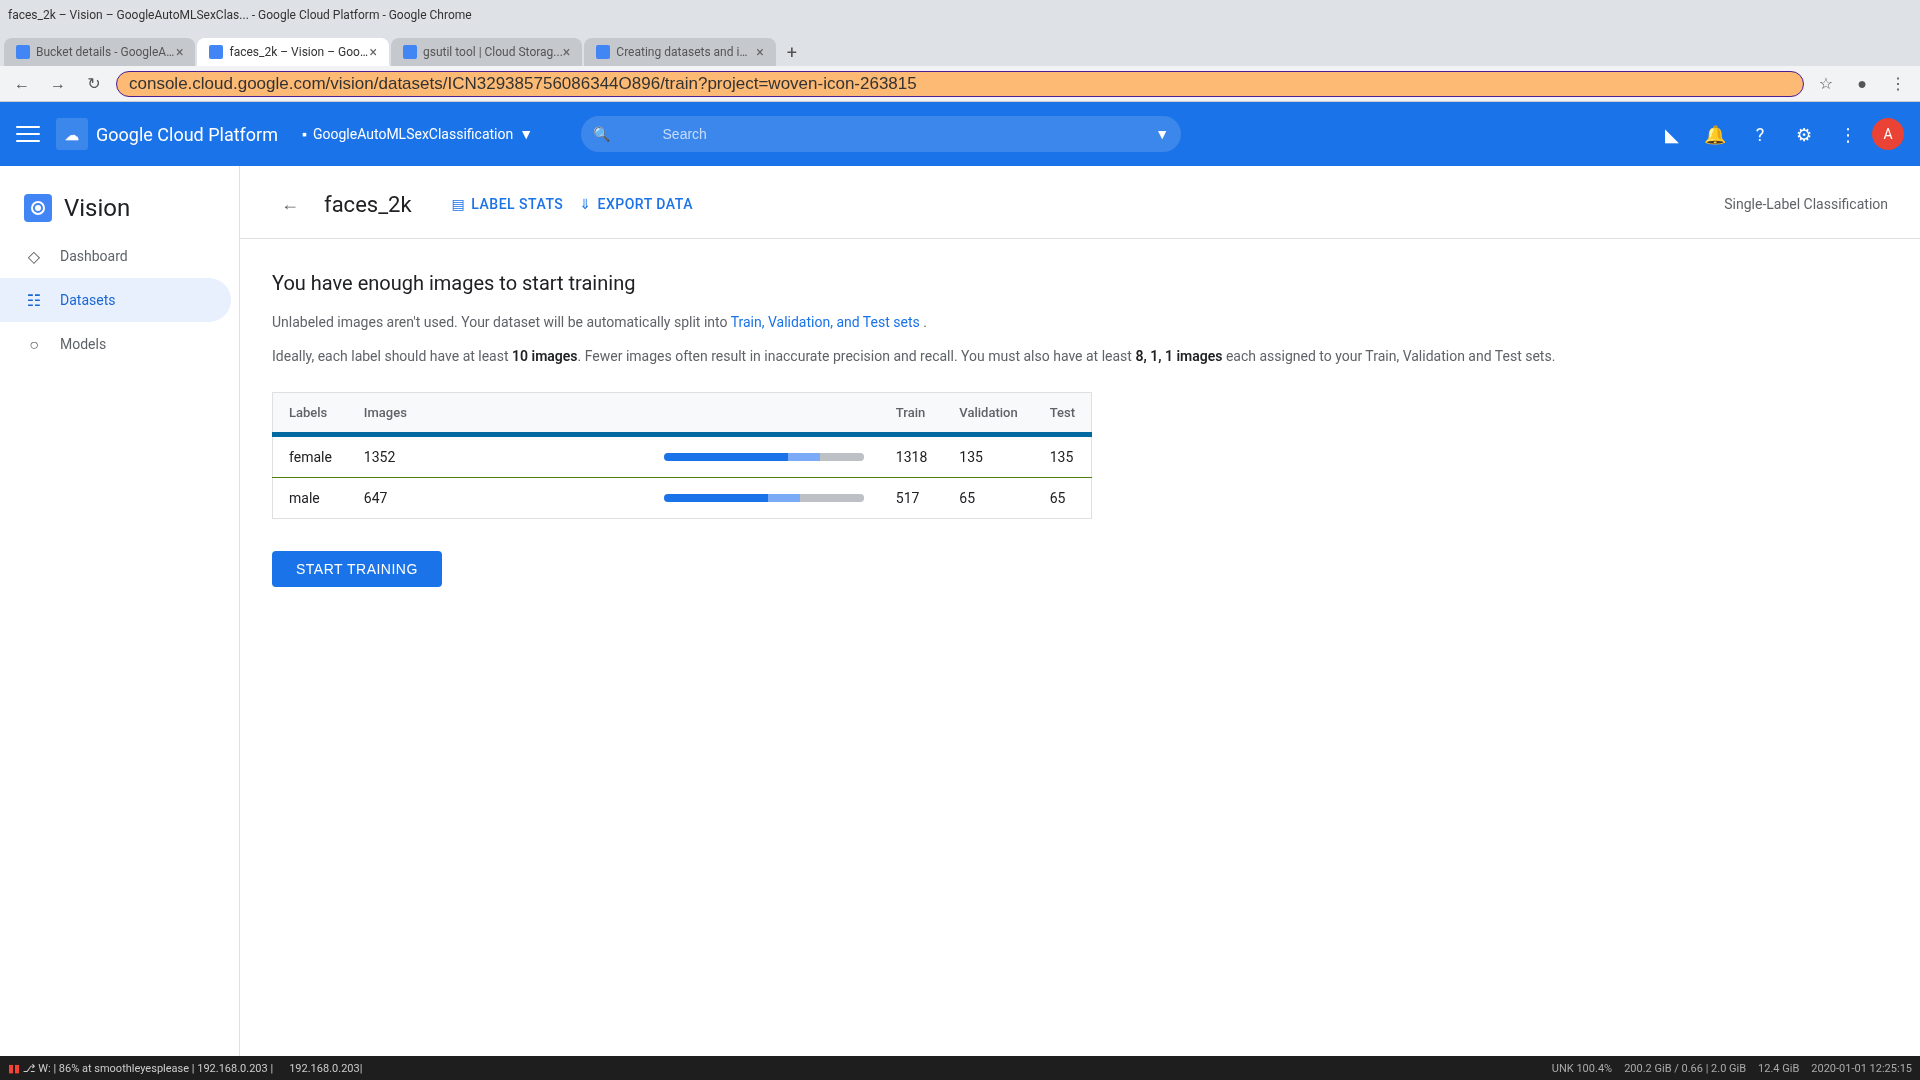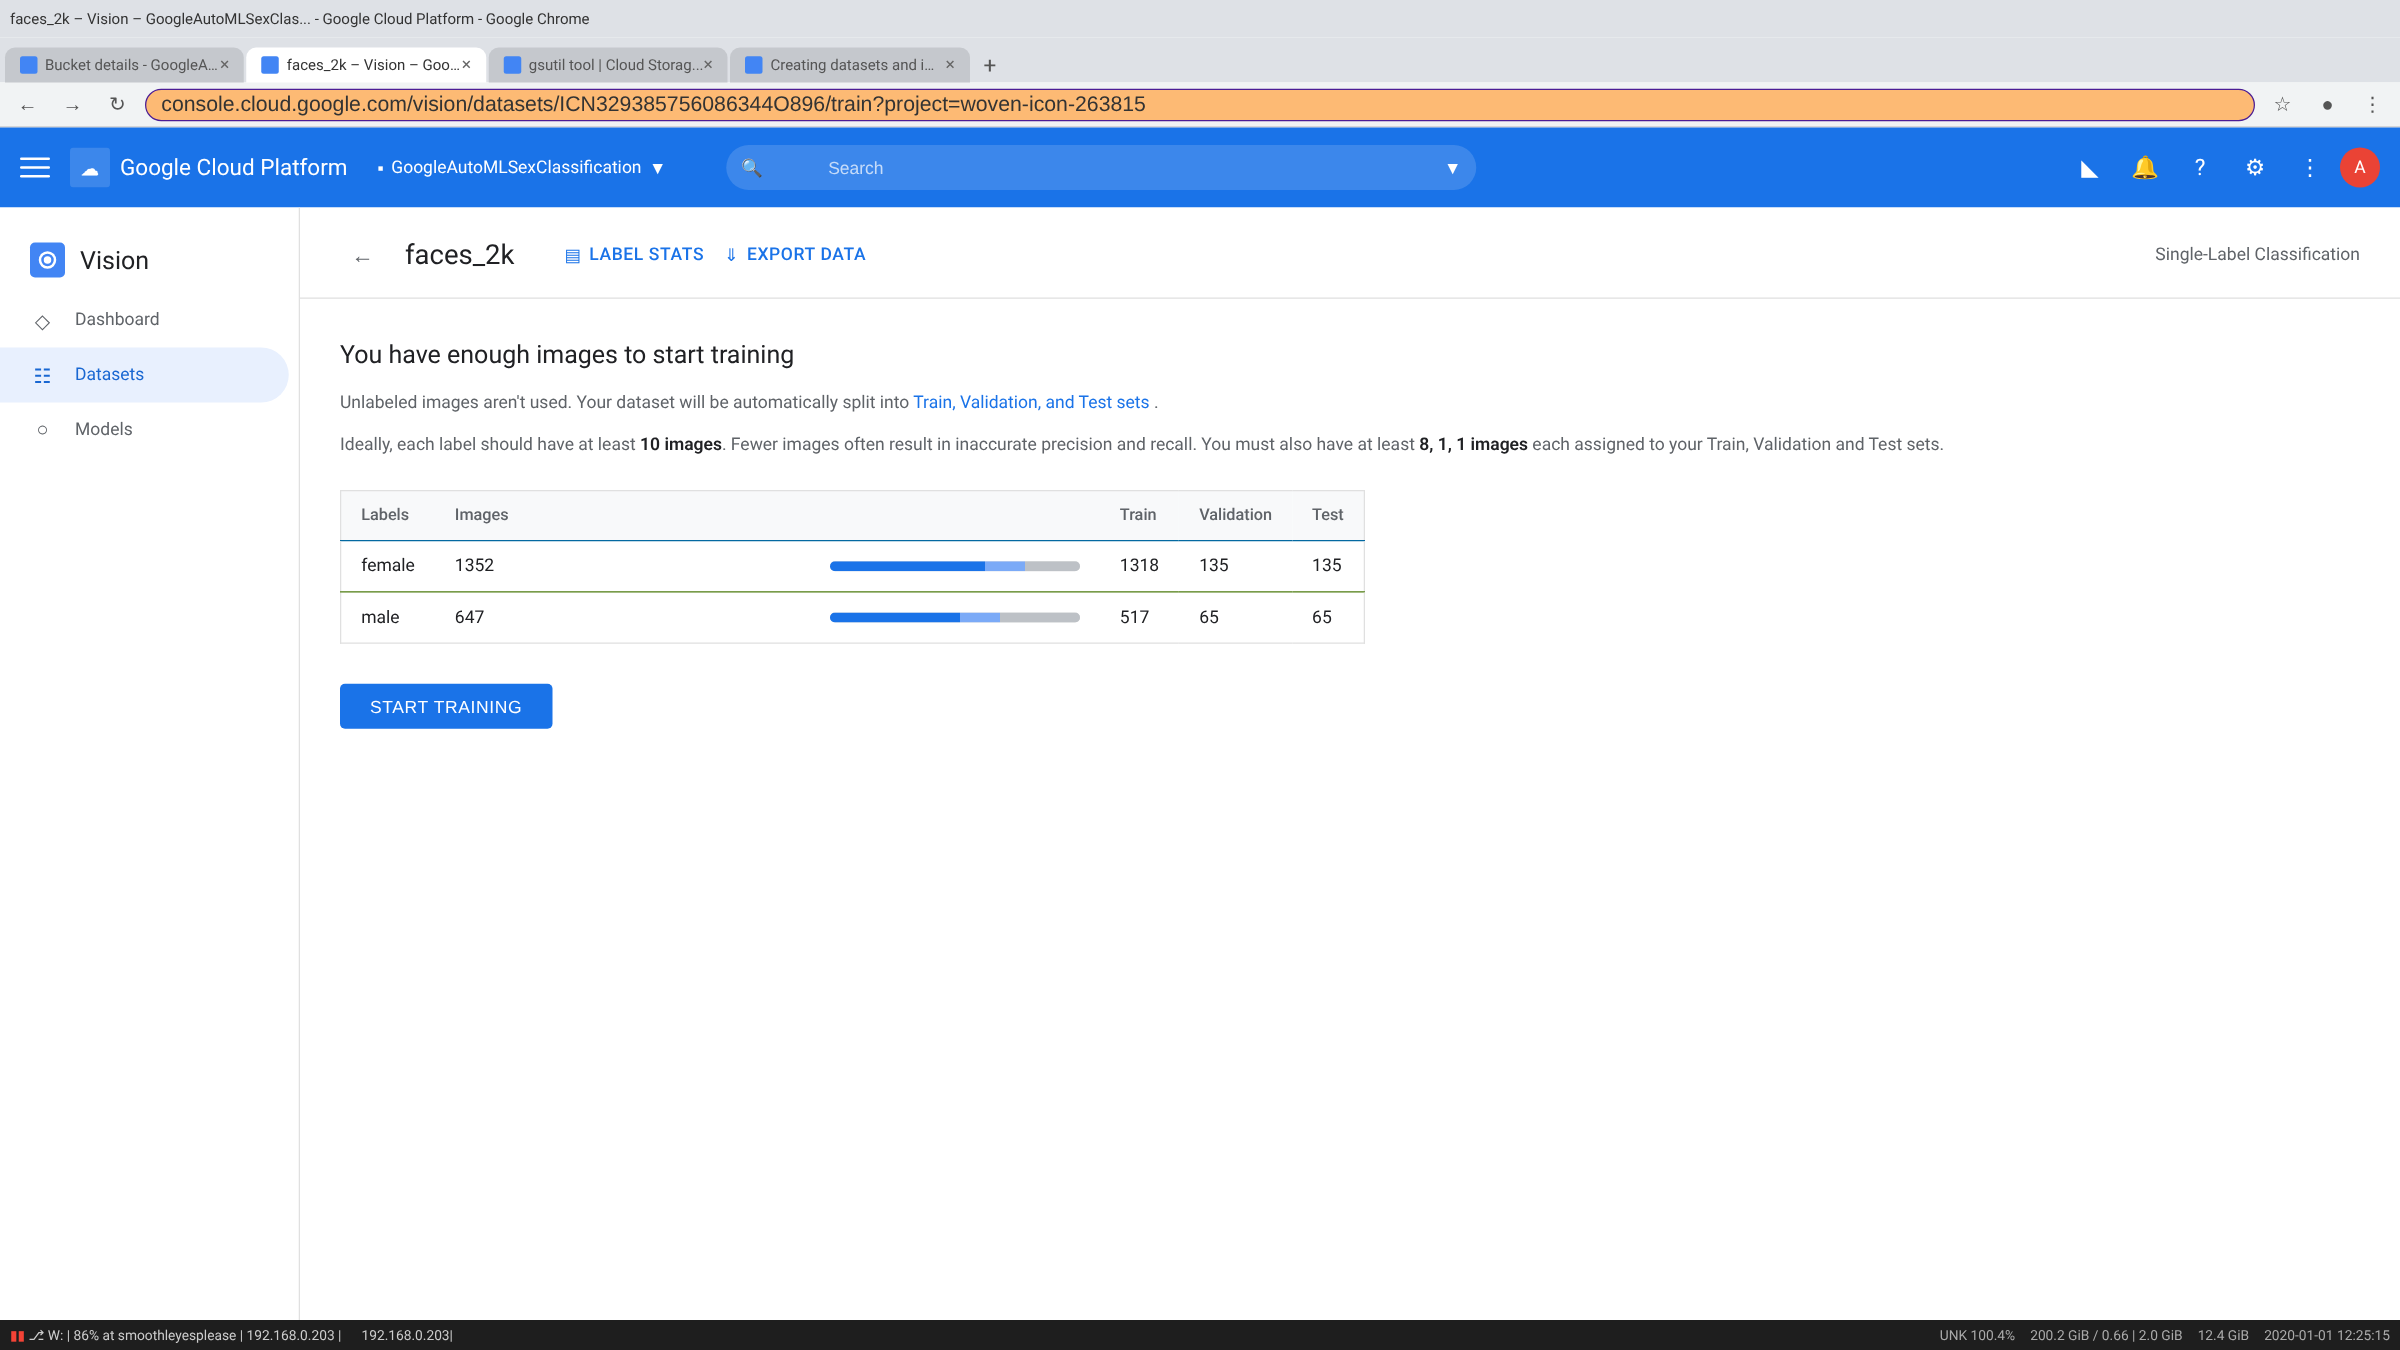--- a/index.html
+++ b/index.html
@@ -207,21 +207,21 @@
       background: #fff;
       border-right: 1px solid #e0e0e0;
       padding-top: 16px;
       flex-shrink: 0;
     }
     .sidebar-product {
       display: flex;
       align-items: center;
       gap: 12px;
       padding: 12px 24px;
-      font-size: 20px;
+      font-size: 24px;
       font-weight: 400;
       color: #202124;
     }
     .sidebar-product-icon {
       width: 28px;
       height: 28px;
       background: #4285f4;
       border-radius: 4px;
       display: flex;
       align-items: center;
@@ -359,21 +359,21 @@
       border-collapse: collapse;
       margin: 24px 0;
       border: 1px solid #e0e0e0;
     }
     .data-table th {
       padding: 12px 16px;
       text-align: left;
       font-weight: 500;
       color: #5f6368;
       font-size: 13px;
-      border-bottom: 1px solid #0369a1;
+      border-bottom: 5px solid #0369a1;
       background: #f8f9fa;
     }
     .data-table td {
       padding: 12px 16px;
       font-size: 14px;
       color: #202124;
       border-bottom: 1px solid #4d7c0f;
     }
     .data-table tr:last-child td { border-bottom: none; }
     .data-table td:nth-child(2) { min-width: 300px; }

